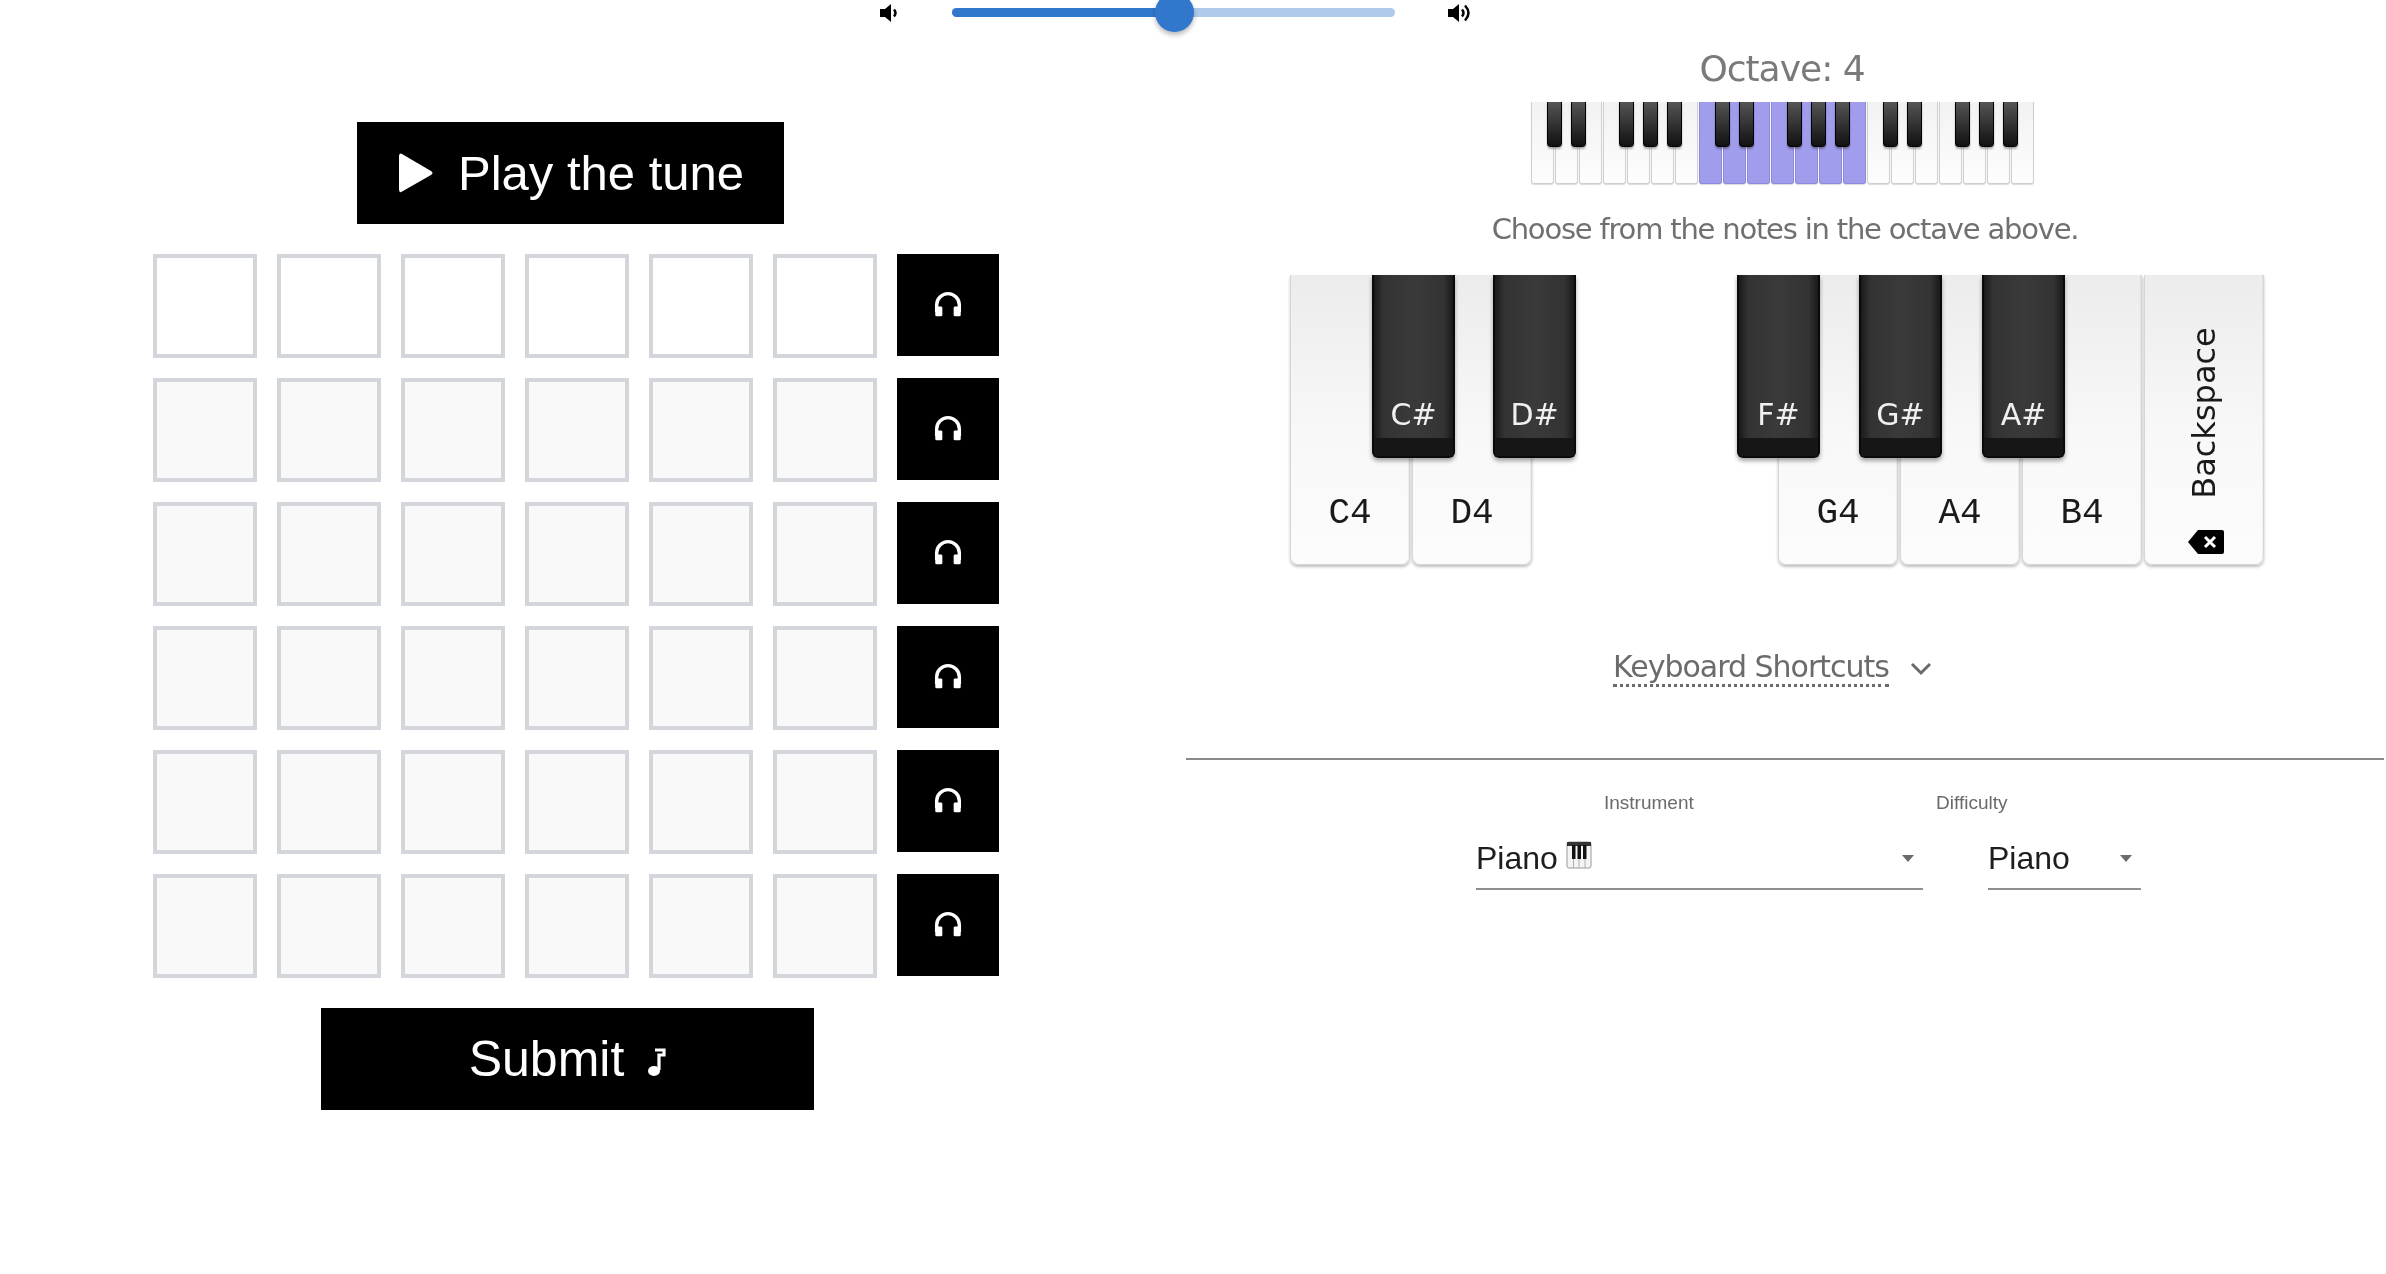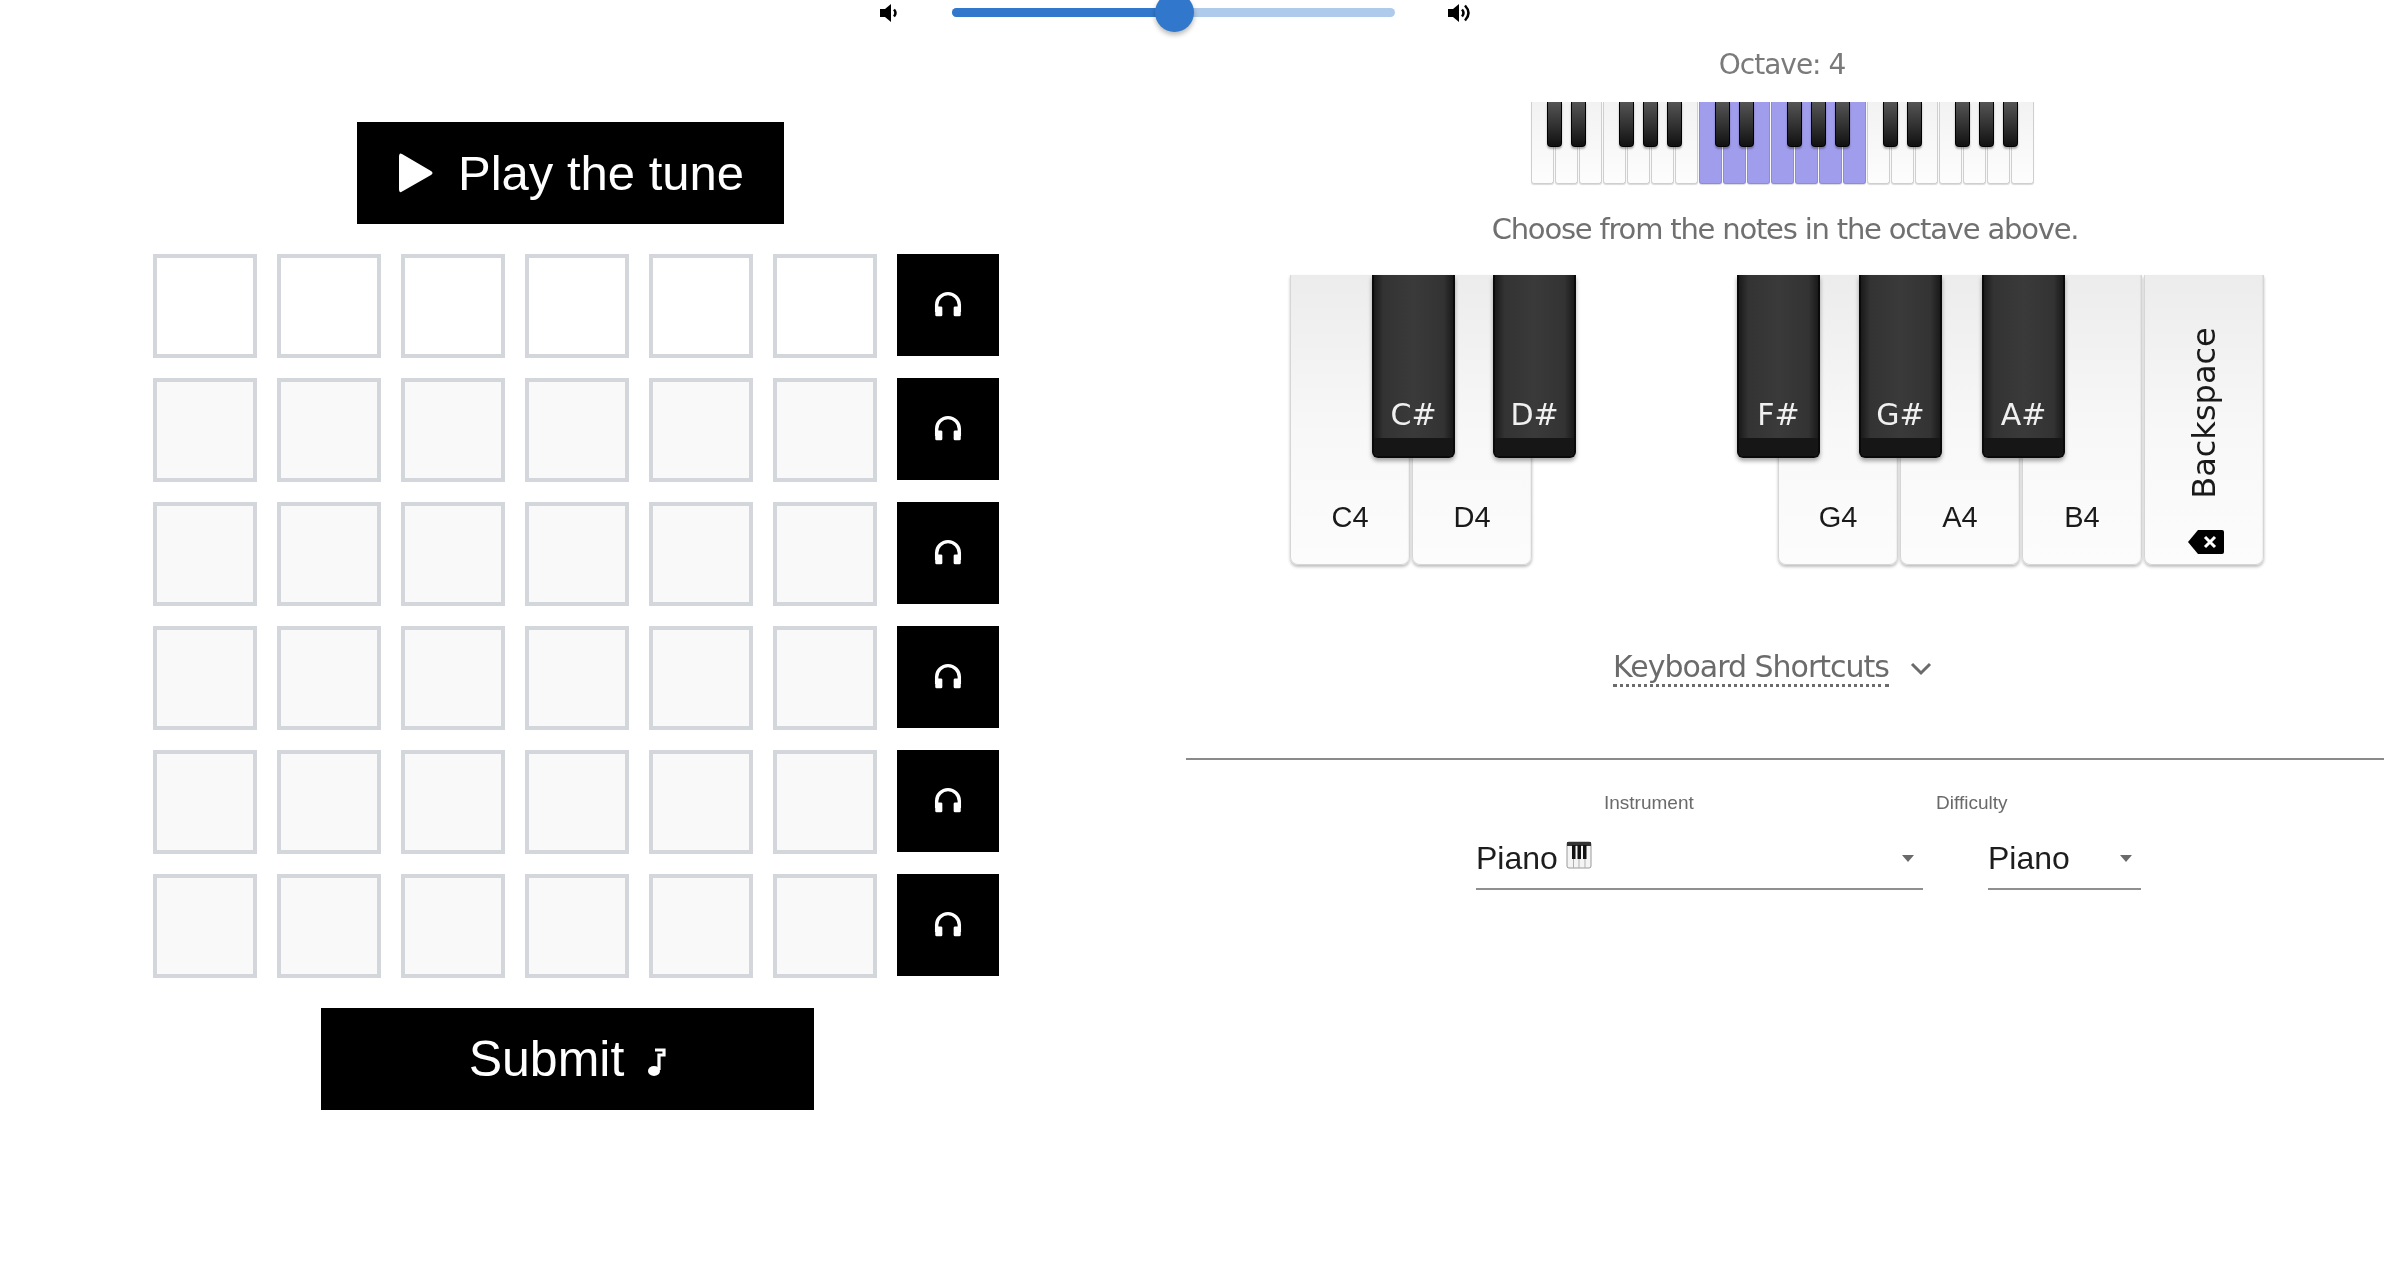--- a/index.html
+++ b/index.html
@@ -120,21 +120,21 @@
     .listen-btn svg { width: 34px; height: 34px; }
 
     
     .octave-label {
       position: absolute;
       left: 1682px;
       top: 48px;
       width: 200px;
       text-align: center;
       font-family: "DejaVu Sans", sans-serif;
-      font-size: 28px;
+      font-size: 36px;
       color: #7a7a7a;
       letter-spacing: -1px;
     }
     .mini-kb {
       position: absolute;
       left: 1531px;
       top: 102px;
       width: 504px;
       height: 83px;
     }
@@ -204,22 +204,22 @@
       border-radius: 0 0 8px 8px;
       box-shadow: 0 2px 3px rgba(0,0,0,0.25), inset -1px 0 1px rgba(0,0,0,0.05);
       cursor: pointer;
     }
     .wkey .lbl {
       position: absolute;
       left: 0;
       right: 0;
       bottom: 30px;
       text-align: center;
-      font-family: Liberation Sans, sans-serif;
-      font-size: 29px;
+      font-family: Liberation Mono, monospace;
+      font-size: 36px;
       color: #1a1a1a;
     }
     .bkey {
       position: absolute;
       top: 0;
       width: 83px;
       height: 183px;
       box-sizing: border-box;
       background: linear-gradient(90deg, #1a1a1a 0%, #333 12%, #3a3a3a 50%, #333 88%, #1a1a1a 100%);
       border: 2px solid #0a0a0a;

